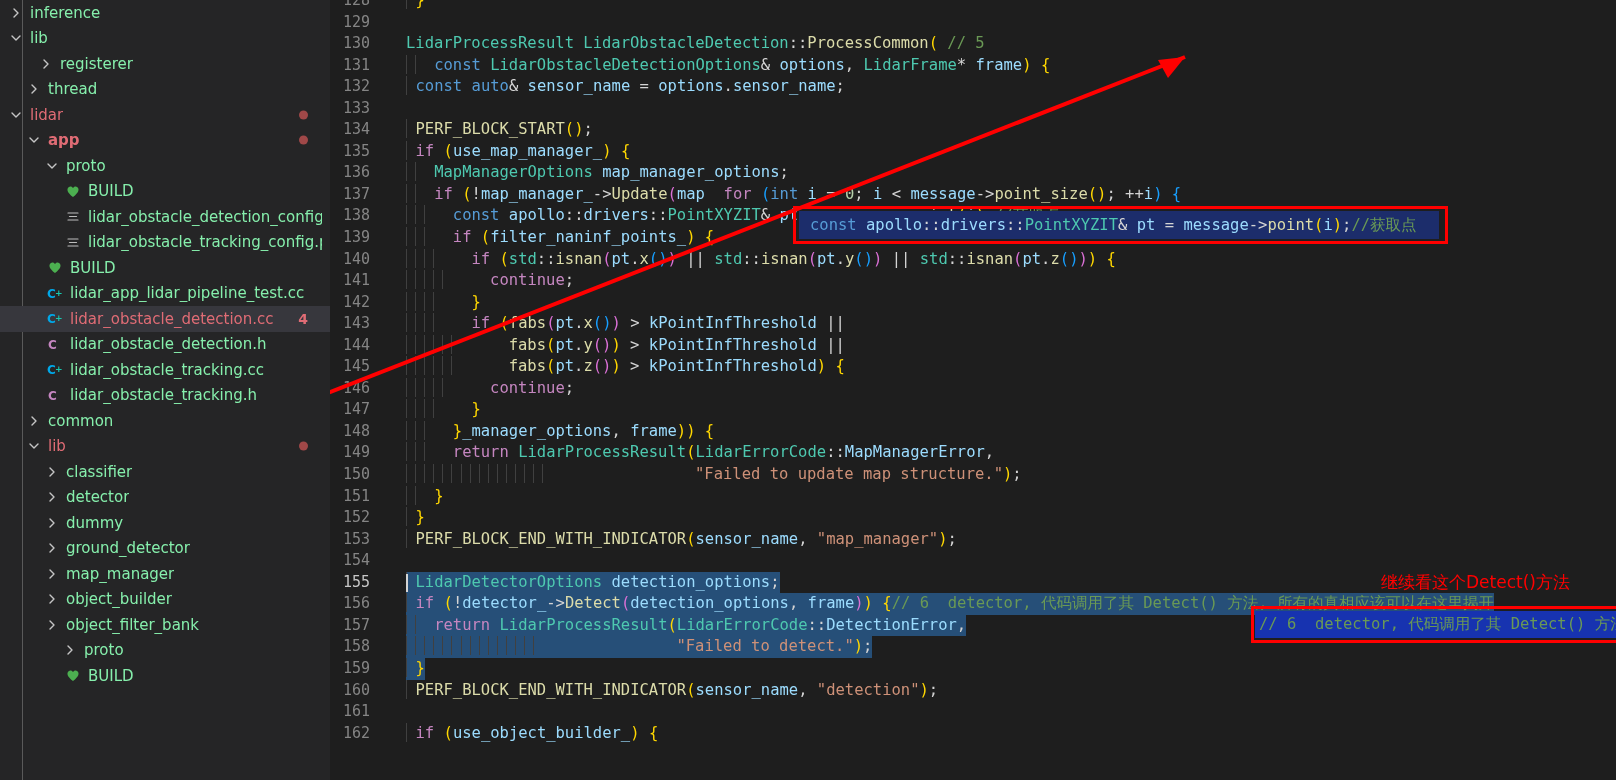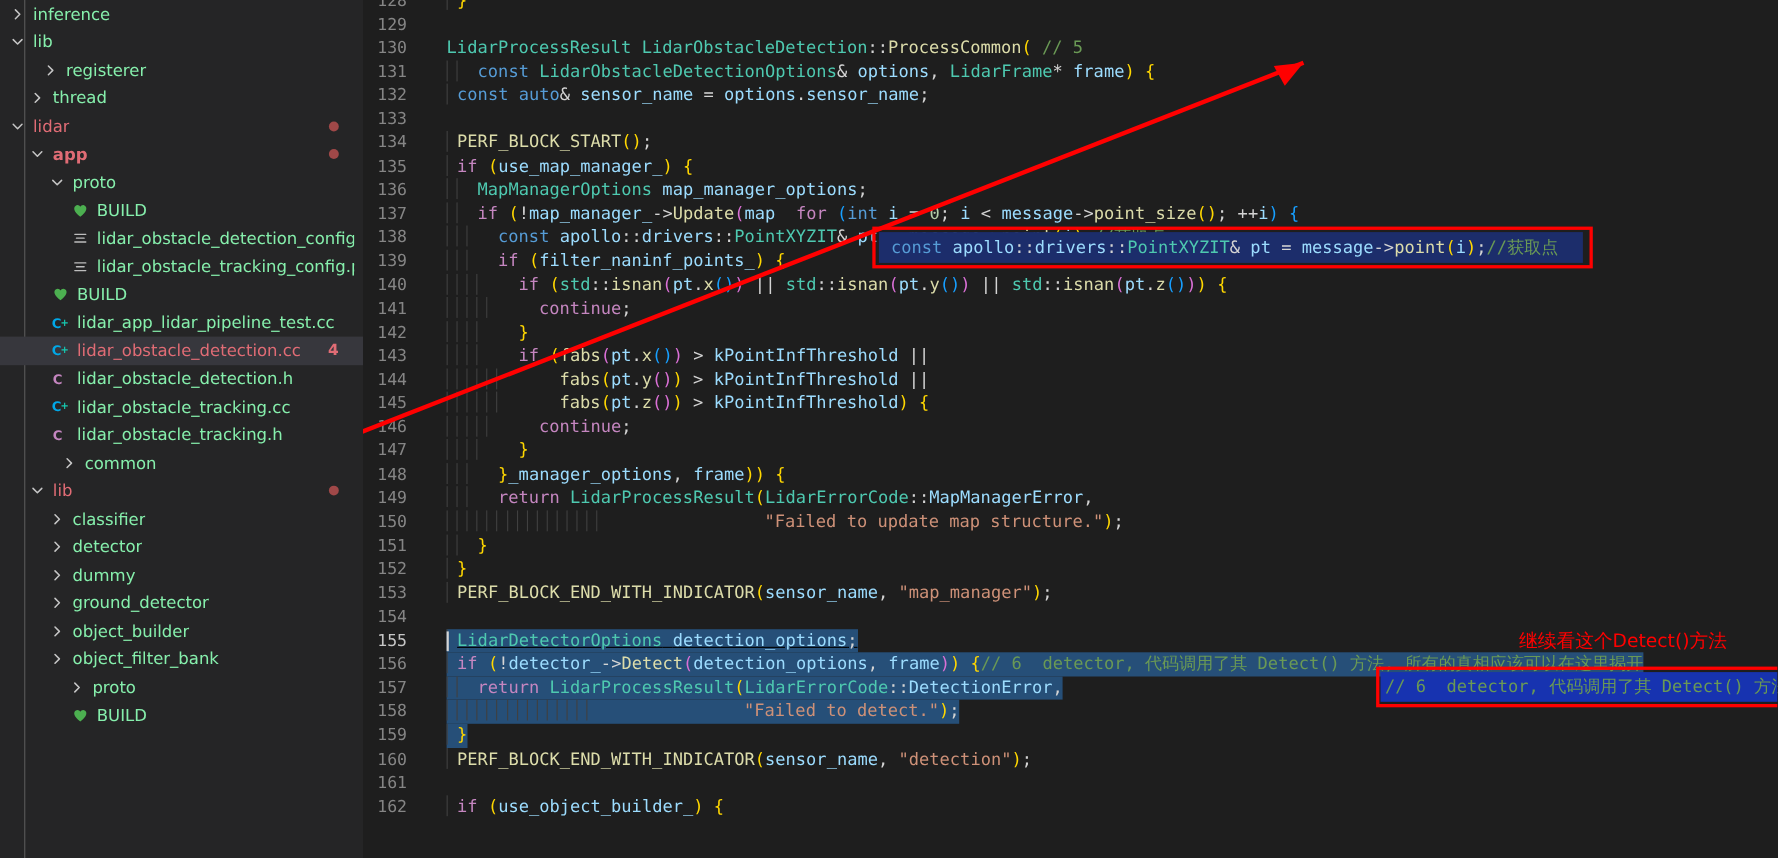--- a/index.html
+++ b/index.html
@@ -260,21 +260,21 @@
           <span class="lbl c-white" style="margin-left: 4px;">lidar_obstacle_tracking.cc</span>
         </div>
         <div class="row" style="padding-left: 44px;">
           <span class="ico">
             <svg width="16" height="13" viewBox="0 0 16 13">
               <text x="1" y="11" font-family="DejaVu Sans, sans-serif" font-size="12" font-weight="bold" fill="#c586c0">C</text>
             </svg>
           </span>
           <span class="lbl c-white" style="margin-left: 4px;">lidar_obstacle_tracking.h</span>
         </div>
-        <div class="row" style="padding-left: 26px; margin-left: 29px;">
+        <div class="row" style="padding-left: 26px;">
           <span class="chev">
             <svg width="10" height="12" viewBox="0 0 10 12">
               <path d="M3 2 L7 6 L3 10" fill="none" stroke="#c5c5c5" stroke-width="1.4" stroke-linecap="round" stroke-linejoin="round"></path>
             </svg>
           </span>
           <span class="lbl c-white" style="margin-left: 6px;">common</span>
         </div>
         <div class="row" style="padding-left: 26px;">
           <span class="chev">
             <svg width="12" height="10" viewBox="0 0 12 10">
@@ -308,20 +308,28 @@
           </span>
           <span class="lbl c-white" style="margin-left: 6px;">dummy</span>
         </div>
         <div class="row" style="padding-left: 44px;">
           <span class="chev">
             <svg width="10" height="12" viewBox="0 0 10 12">
               <path d="M3 2 L7 6 L3 10" fill="none" stroke="#c5c5c5" stroke-width="1.4" stroke-linecap="round" stroke-linejoin="round"></path>
             </svg>
           </span>
           <span class="lbl c-white" style="margin-left: 6px;">ground_detector</span>
+        </div>
+        <div class="row" style="padding-left: 44px;">
+          <span class="chev">
+            <svg width="10" height="12" viewBox="0 0 10 12">
+              <path d="M3 2 L7 6 L3 10" fill="none" stroke="#c5c5c5" stroke-width="1.4" stroke-linecap="round" stroke-linejoin="round"></path>
+            </svg>
+          </span>
+          <span class="lbl c-white" style="margin-left: 6px;">map_manager</span>
         </div>
         <div class="row" style="padding-left: 44px;">
           <span class="chev">
             <svg width="10" height="12" viewBox="0 0 10 12">
               <path d="M3 2 L7 6 L3 10" fill="none" stroke="#c5c5c5" stroke-width="1.4" stroke-linecap="round" stroke-linejoin="round"></path>
             </svg>
           </span>
           <span class="lbl c-white" style="margin-left: 6px;">object_builder</span>
         </div>
         <div class="row" style="padding-left: 44px;">
@@ -373,21 +381,21 @@
         <div class="cl"><div class="ln">145</div><div class="code"><span class="ind" style="margin-left:0px"></span><span class="ind" style="margin-left:9.1px"></span><span class="ind" style="margin-left:9.1px"></span><span class="ind" style="margin-left:9.1px"></span><span class="ind" style="margin-left:9.1px"></span><span class="ind" style="margin-left:9.1px"></span><span style="display:inline-block;width:57.24000000000001px"></span><span class="fn">fabs</span><span class="p1">(</span><span class="va">pt</span><span class="op">.</span><span class="fn">z</span><span class="p2">(</span><span class="p2">)</span><span class="p1">)</span> <span class="op">&gt;</span> <span class="va">kPointInfThreshold</span><span class="p1">)</span> <span class="p1">{</span></div></div>
         <div class="cl"><div class="ln">146</div><div class="code"><span class="ind" style="margin-left:0px"></span><span class="ind" style="margin-left:9.1px"></span><span class="ind" style="margin-left:9.1px"></span><span class="ind" style="margin-left:9.1px"></span><span class="ind" style="margin-left:9.1px"></span><span style="display:inline-block;width:47.7px"></span><span class="k">continue</span><span class="op">;</span></div></div>
         <div class="cl"><div class="ln">147</div><div class="code"><span class="ind" style="margin-left:0px"></span><span class="ind" style="margin-left:9.1px"></span><span class="ind" style="margin-left:9.1px"></span><span class="ind" style="margin-left:9.1px"></span><span style="display:inline-block;width:38.160000000000004px"></span><span class="p1">}</span></div></div>
         <div class="cl"><div class="ln">148</div><div class="code"><span class="ind" style="margin-left:0px"></span><span class="ind" style="margin-left:9.1px"></span><span class="ind" style="margin-left:9.1px"></span><span style="display:inline-block;width:28.620000000000005px"></span><span class="p1">}</span><span class="va">_manager_options</span><span class="op">,</span> <span class="va">frame</span><span class="p1">)</span><span class="p1">)</span> <span class="p1">{</span></div></div>
         <div class="cl"><div class="ln">149</div><div class="code"><span class="ind" style="margin-left:0px"></span><span class="ind" style="margin-left:9.1px"></span><span class="ind" style="margin-left:9.1px"></span><span style="display:inline-block;width:28.620000000000005px"></span><span class="k">return</span> <span class="ty">LidarProcessResult</span><span class="p1">(</span><span class="ty">LidarErrorCode</span><span class="op">:</span><span class="op">:</span><span class="va">MapManagerError</span><span class="op">,</span></div></div>
         <div class="cl"><div class="ln">150</div><div class="code"><span class="ind" style="margin-left:0px"></span><span class="ind" style="margin-left:9.1px"></span><span class="ind" style="margin-left:9.1px"></span><span class="ind" style="margin-left:9.1px"></span><span class="ind" style="margin-left:9.1px"></span><span class="ind" style="margin-left:9.1px"></span><span class="ind" style="margin-left:9.1px"></span><span class="ind" style="margin-left:9.1px"></span><span class="ind" style="margin-left:9.1px"></span><span class="ind" style="margin-left:9.1px"></span><span class="ind" style="margin-left:9.1px"></span><span class="ind" style="margin-left:9.1px"></span><span class="ind" style="margin-left:9.1px"></span><span class="ind" style="margin-left:9.1px"></span><span class="ind" style="margin-left:9.1px"></span><span class="ind" style="margin-left:9.1px"></span><span style="display:inline-block;width:152.64000000000001px"></span><span class="st">"Failed to update map structure."</span><span class="p1">)</span><span class="op">;</span></div></div>
         <div class="cl"><div class="ln">151</div><div class="code"><span class="ind" style="margin-left:0px"></span><span class="ind" style="margin-left:9.1px"></span><span style="display:inline-block;width:19.080000000000002px"></span><span class="p1">}</span></div></div>
         <div class="cl"><div class="ln">152</div><div class="code"><span class="ind" style="margin-left:0px"></span><span style="display:inline-block;width:9.540000000000001px"></span><span class="p1">}</span></div></div>
         <div class="cl"><div class="ln">153</div><div class="code"><span class="ind" style="margin-left:0px"></span><span style="display:inline-block;width:9.540000000000001px"></span><span class="fn">PERF_BLOCK_END_WITH_INDICATOR</span><span class="p1">(</span><span class="va">sensor_name</span><span class="op">,</span> <span class="st">"map_manager"</span><span class="p1">)</span><span class="op">;</span></div></div>
         <div class="cl"><div class="ln">154</div><div class="code"><span style="display:inline-block;width:0px"></span></div></div>
-        <div class="cl"><div class="ln cur">155</div><div class="code"><span class="selbg" style="display: inline-block; text-decoration: underline;"><span class="ind" style="margin-left:0px"></span><span style="display:inline-block;width:9.540000000000001px"></span><span class="ty">LidarDetectorOptions</span> <span class="va">detection_options</span><span class="op">;</span></span><span class="cursorbar"></span></div></div>
+        <div class="cl"><div class="ln cur">155</div><div class="code"><span class="selbg" style="display: inline-block;"><span class="ind" style="margin-left:0px"></span><span style="display:inline-block;width:9.540000000000001px"></span><span class="ty">LidarDetectorOptions</span> <span class="va">detection_options</span><span class="op">;</span></span><span class="cursorbar"></span></div></div>
         <div class="cl"><div class="ln">156</div><div class="code"><span class="selbg" style="display: inline-block;"><span class="ind" style="margin-left:0px"></span><span style="display:inline-block;width:9.540000000000001px"></span><span class="k">if</span> <span class="p1">(</span><span class="op">!</span><span class="va">detector_</span><span class="op">-</span><span class="op">&gt;</span><span class="fn">Detect</span><span class="p2">(</span><span class="va">detection_options</span><span class="op">,</span> <span class="va">frame</span><span class="p2">)</span><span class="p1">)</span> <span class="p1">{</span><span class="cm">// 6  detector, 代码调用了其 Detect() 方法, 所有的真相应该可以在这里揭开</span></span></div></div>
         <div class="cl"><div class="ln">157</div><div class="code"><span class="selbg" style="display: inline-block;"><span class="ind" style="margin-left:0px"></span><span class="ind" style="margin-left:9.1px"></span><span style="display:inline-block;width:19.080000000000002px"></span><span class="k">return</span> <span class="ty">LidarProcessResult</span><span class="p1">(</span><span class="ty">LidarErrorCode</span><span class="op">:</span><span class="op">:</span><span class="va">DetectionError</span><span class="op">,</span></span></div></div>
         <div class="cl"><div class="ln">158</div><div class="code"><span class="selbg" style="display: inline-block;"><span class="ind" style="margin-left:0px"></span><span class="ind" style="margin-left:9.1px"></span><span class="ind" style="margin-left:9.1px"></span><span class="ind" style="margin-left:9.1px"></span><span class="ind" style="margin-left:9.1px"></span><span class="ind" style="margin-left:9.1px"></span><span class="ind" style="margin-left:9.1px"></span><span class="ind" style="margin-left:9.1px"></span><span class="ind" style="margin-left:9.1px"></span><span class="ind" style="margin-left:9.1px"></span><span class="ind" style="margin-left:9.1px"></span><span class="ind" style="margin-left:9.1px"></span><span class="ind" style="margin-left:9.1px"></span><span class="ind" style="margin-left:9.1px"></span><span class="ind" style="margin-left:9.1px"></span><span style="display:inline-block;width:143.10000000000002px"></span><span class="st">"Failed to detect."</span><span class="p1">)</span><span class="op">;</span></span></div></div>
         <div class="cl"><div class="ln">159</div><div class="code"><span class="selbg" style="display: inline-block;"><span class="ind" style="margin-left:0px"></span><span style="display:inline-block;width:9.540000000000001px"></span><span class="p1">}</span></span></div></div>
         <div class="cl"><div class="ln">160</div><div class="code"><span class="ind" style="margin-left:0px"></span><span style="display:inline-block;width:9.540000000000001px"></span><span class="fn">PERF_BLOCK_END_WITH_INDICATOR</span><span class="p1">(</span><span class="va">sensor_name</span><span class="op">,</span> <span class="st">"detection"</span><span class="p1">)</span><span class="op">;</span></div></div>
         <div class="cl"><div class="ln">161</div><div class="code"><span style="display:inline-block;width:0px"></span></div></div>
         <div class="cl"><div class="ln">162</div><div class="code"><span class="ind" style="margin-left:0px"></span><span style="display:inline-block;width:9.540000000000001px"></span><span class="k">if</span> <span class="p1">(</span><span class="va">use_object_builder_</span><span class="p1">)</span> <span class="p1">{</span></div></div>
       </div>
 
     <div id="overlay138"><span class="kw">const</span> <span class="va">apollo</span><span class="op">::</span><span class="va">drivers</span><span class="op">::</span><span class="ty">PointXYZIT</span><span class="op">&amp;</span> <span class="va">pt</span> <span class="op">=</span> <span class="va">message</span><span class="op">-&gt;</span><span class="fn">point</span><span class="p1">(</span><span class="va">i</span><span class="p1">)</span><span class="op">;</span><span class="cm">//获取点</span></div>

